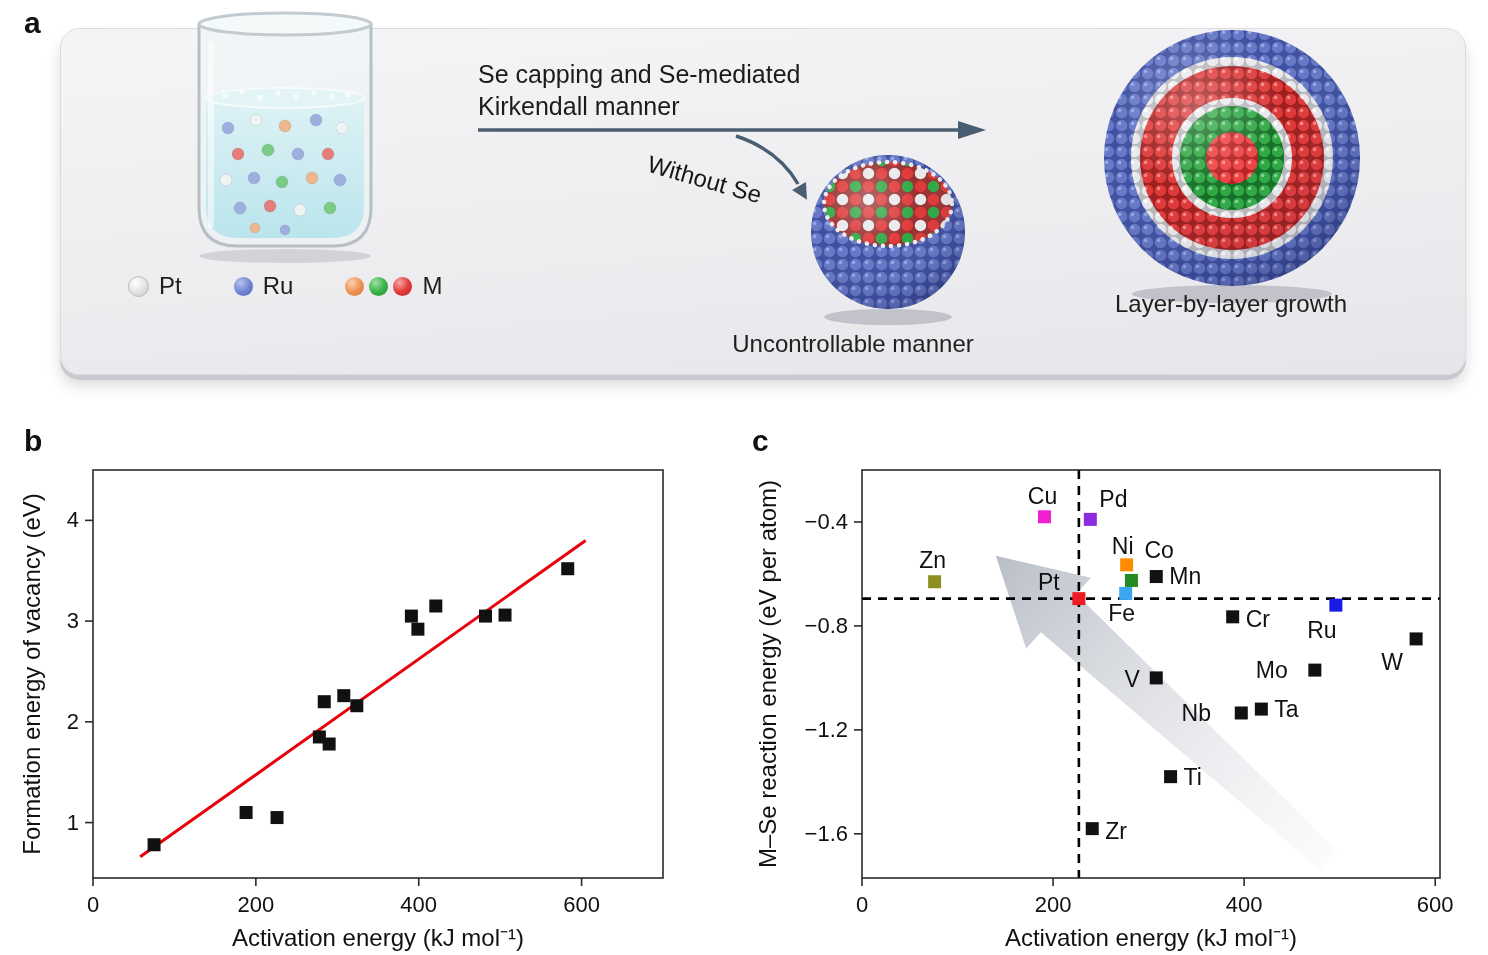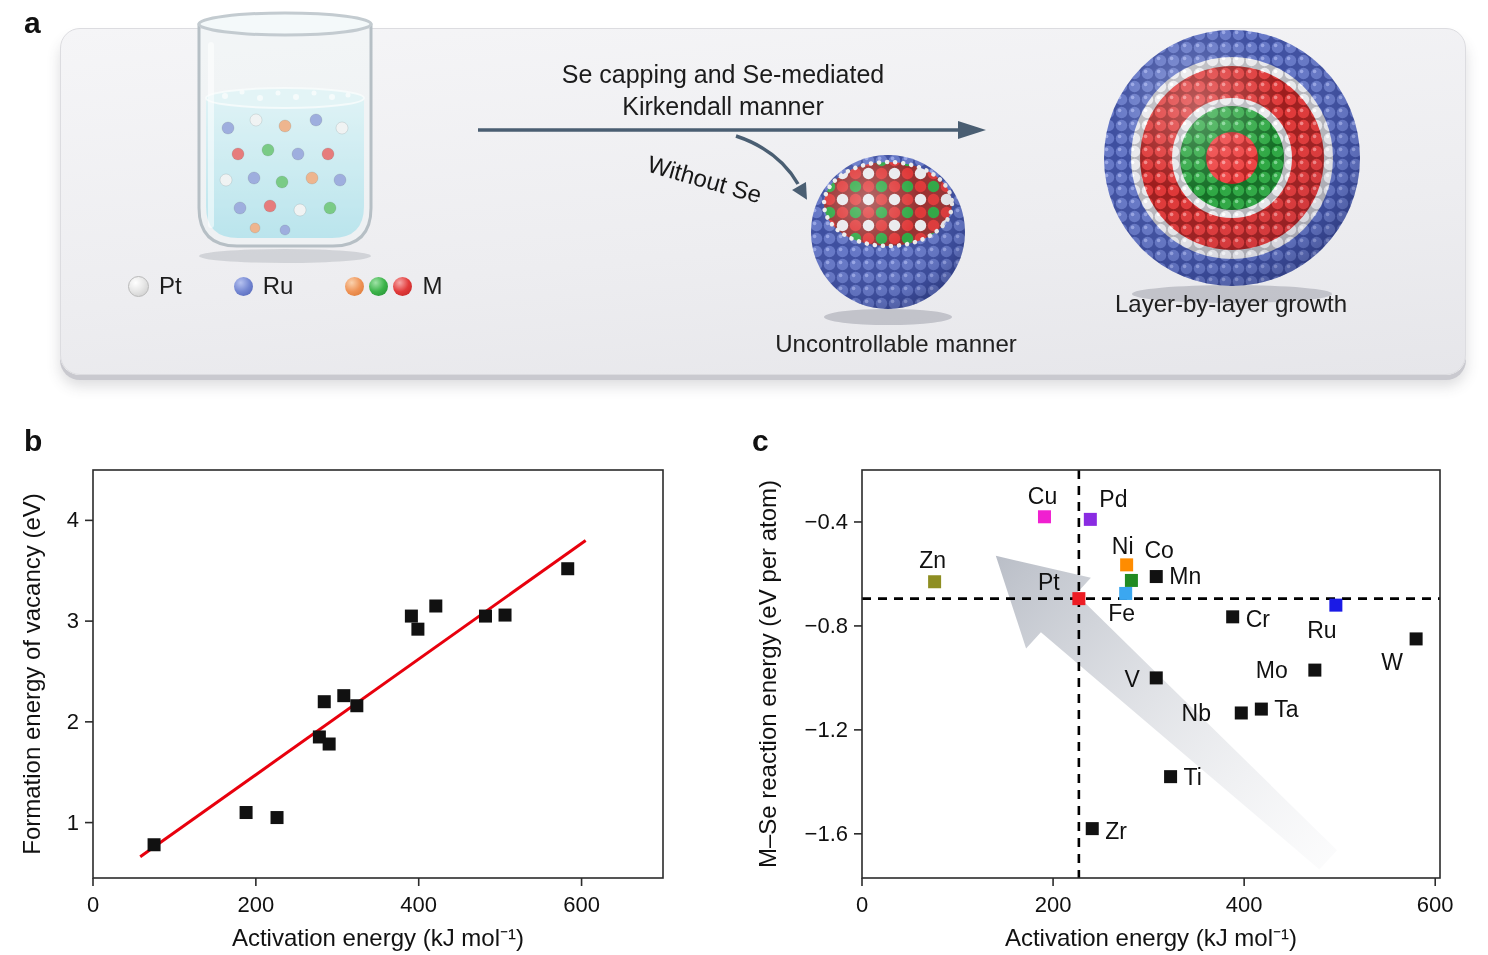--- a/index.html
+++ b/index.html
@@ -5,21 +5,21 @@
   html,body{margin:0;padding:0;background:#ffffff;}
   body{width:1488px;height:955px;position:relative;overflow:hidden;
        font-family:"Liberation Sans",sans-serif;color:#1c1c1c;}
   .page{position:absolute;inset:0;}
   .slab{position:absolute;left:60px;top:28px;width:1404px;height:345px;border-radius:20px;
         background:linear-gradient(175deg,#f5f5f7 0%,#ededf0 60%,#e6e6ea 100%);
         border:1px solid #dcdce0;
         box-shadow:0 5px 0 #c9c9cf, 0 11px 14px rgba(60,60,70,0.18);}
   .panel-label{position:absolute;font-size:30px;font-weight:bold;color:#111;z-index:5;}
   .overlay{position:absolute;z-index:4;}
-  .arrow-text{left:478px;top:58px;width:490px;text-align:center;font-size:25px;line-height:32px;color:#1b1b1b;}
+  .arrow-text{left:478px;top:58px;width:490px;text-align:left;font-size:25px;line-height:32px;color:#1b1b1b;}
   .without{left:652px;top:150px;font-size:24px;color:#161616;transform:rotate(16deg);transform-origin:left top;}
   .cap{font-size:24px;text-align:center;color:#202020;}
   .legend{left:128px;top:272px;display:flex;align-items:center;gap:52px;}
   .legend-item{display:flex;align-items:center;gap:10px;font-size:24px;color:#1d1d1d;}
   .mspheres{display:flex;gap:5px;}
   .sph{width:19px;height:19px;border-radius:50%;display:inline-block;}
   .sph-pt{background:radial-gradient(circle at 35% 30%,#ffffff 0%,#e8e8e8 45%,#c7c7c7 100%);border:1px solid #b9b9b9;}
   .sph-ru{background:radial-gradient(circle at 35% 30%,#b6c2f0 0%,#7487d2 50%,#4d5fb4 100%);}
   .sph-or{background:radial-gradient(circle at 35% 30%,#fad2ae 0%,#ef9356 50%,#d9742f 100%);}
   .sph-gr{background:radial-gradient(circle at 35% 30%,#9fe2a6 0%,#3cb44a 50%,#238a31 100%);}
@@ -159,21 +159,21 @@
       <circle cx="0" cy="0" r="26" fill="url(#patRedCore)"></circle>
       <circle cx="0" cy="0" r="128" fill="url(#sphereShade)"></circle>
     </g>
   </svg>
 
   <div class="overlay arrow-text">
     <div>Se capping and Se-mediated</div>
     <div>Kirkendall manner</div>
   </div>
   <div class="overlay without">Without Se</div>
-  <div class="overlay cap" style="left:756px;top:330px;width:280px">Uncontrollable manner</div>
+  <div class="overlay cap" style="left:713px;top:330px;width:280px">Uncontrollable manner</div>
   <div class="overlay cap" style="left:1101px;top:290px;width:260px">Layer-by-layer growth</div>
 
   <div class="overlay legend">
     <div class="legend-item">
       <span class="sph sph-pt"></span>
       <span>Pt</span>
     </div>
     <div class="legend-item">
       <span class="sph sph-ru"></span>
       <span>Ru</span>

